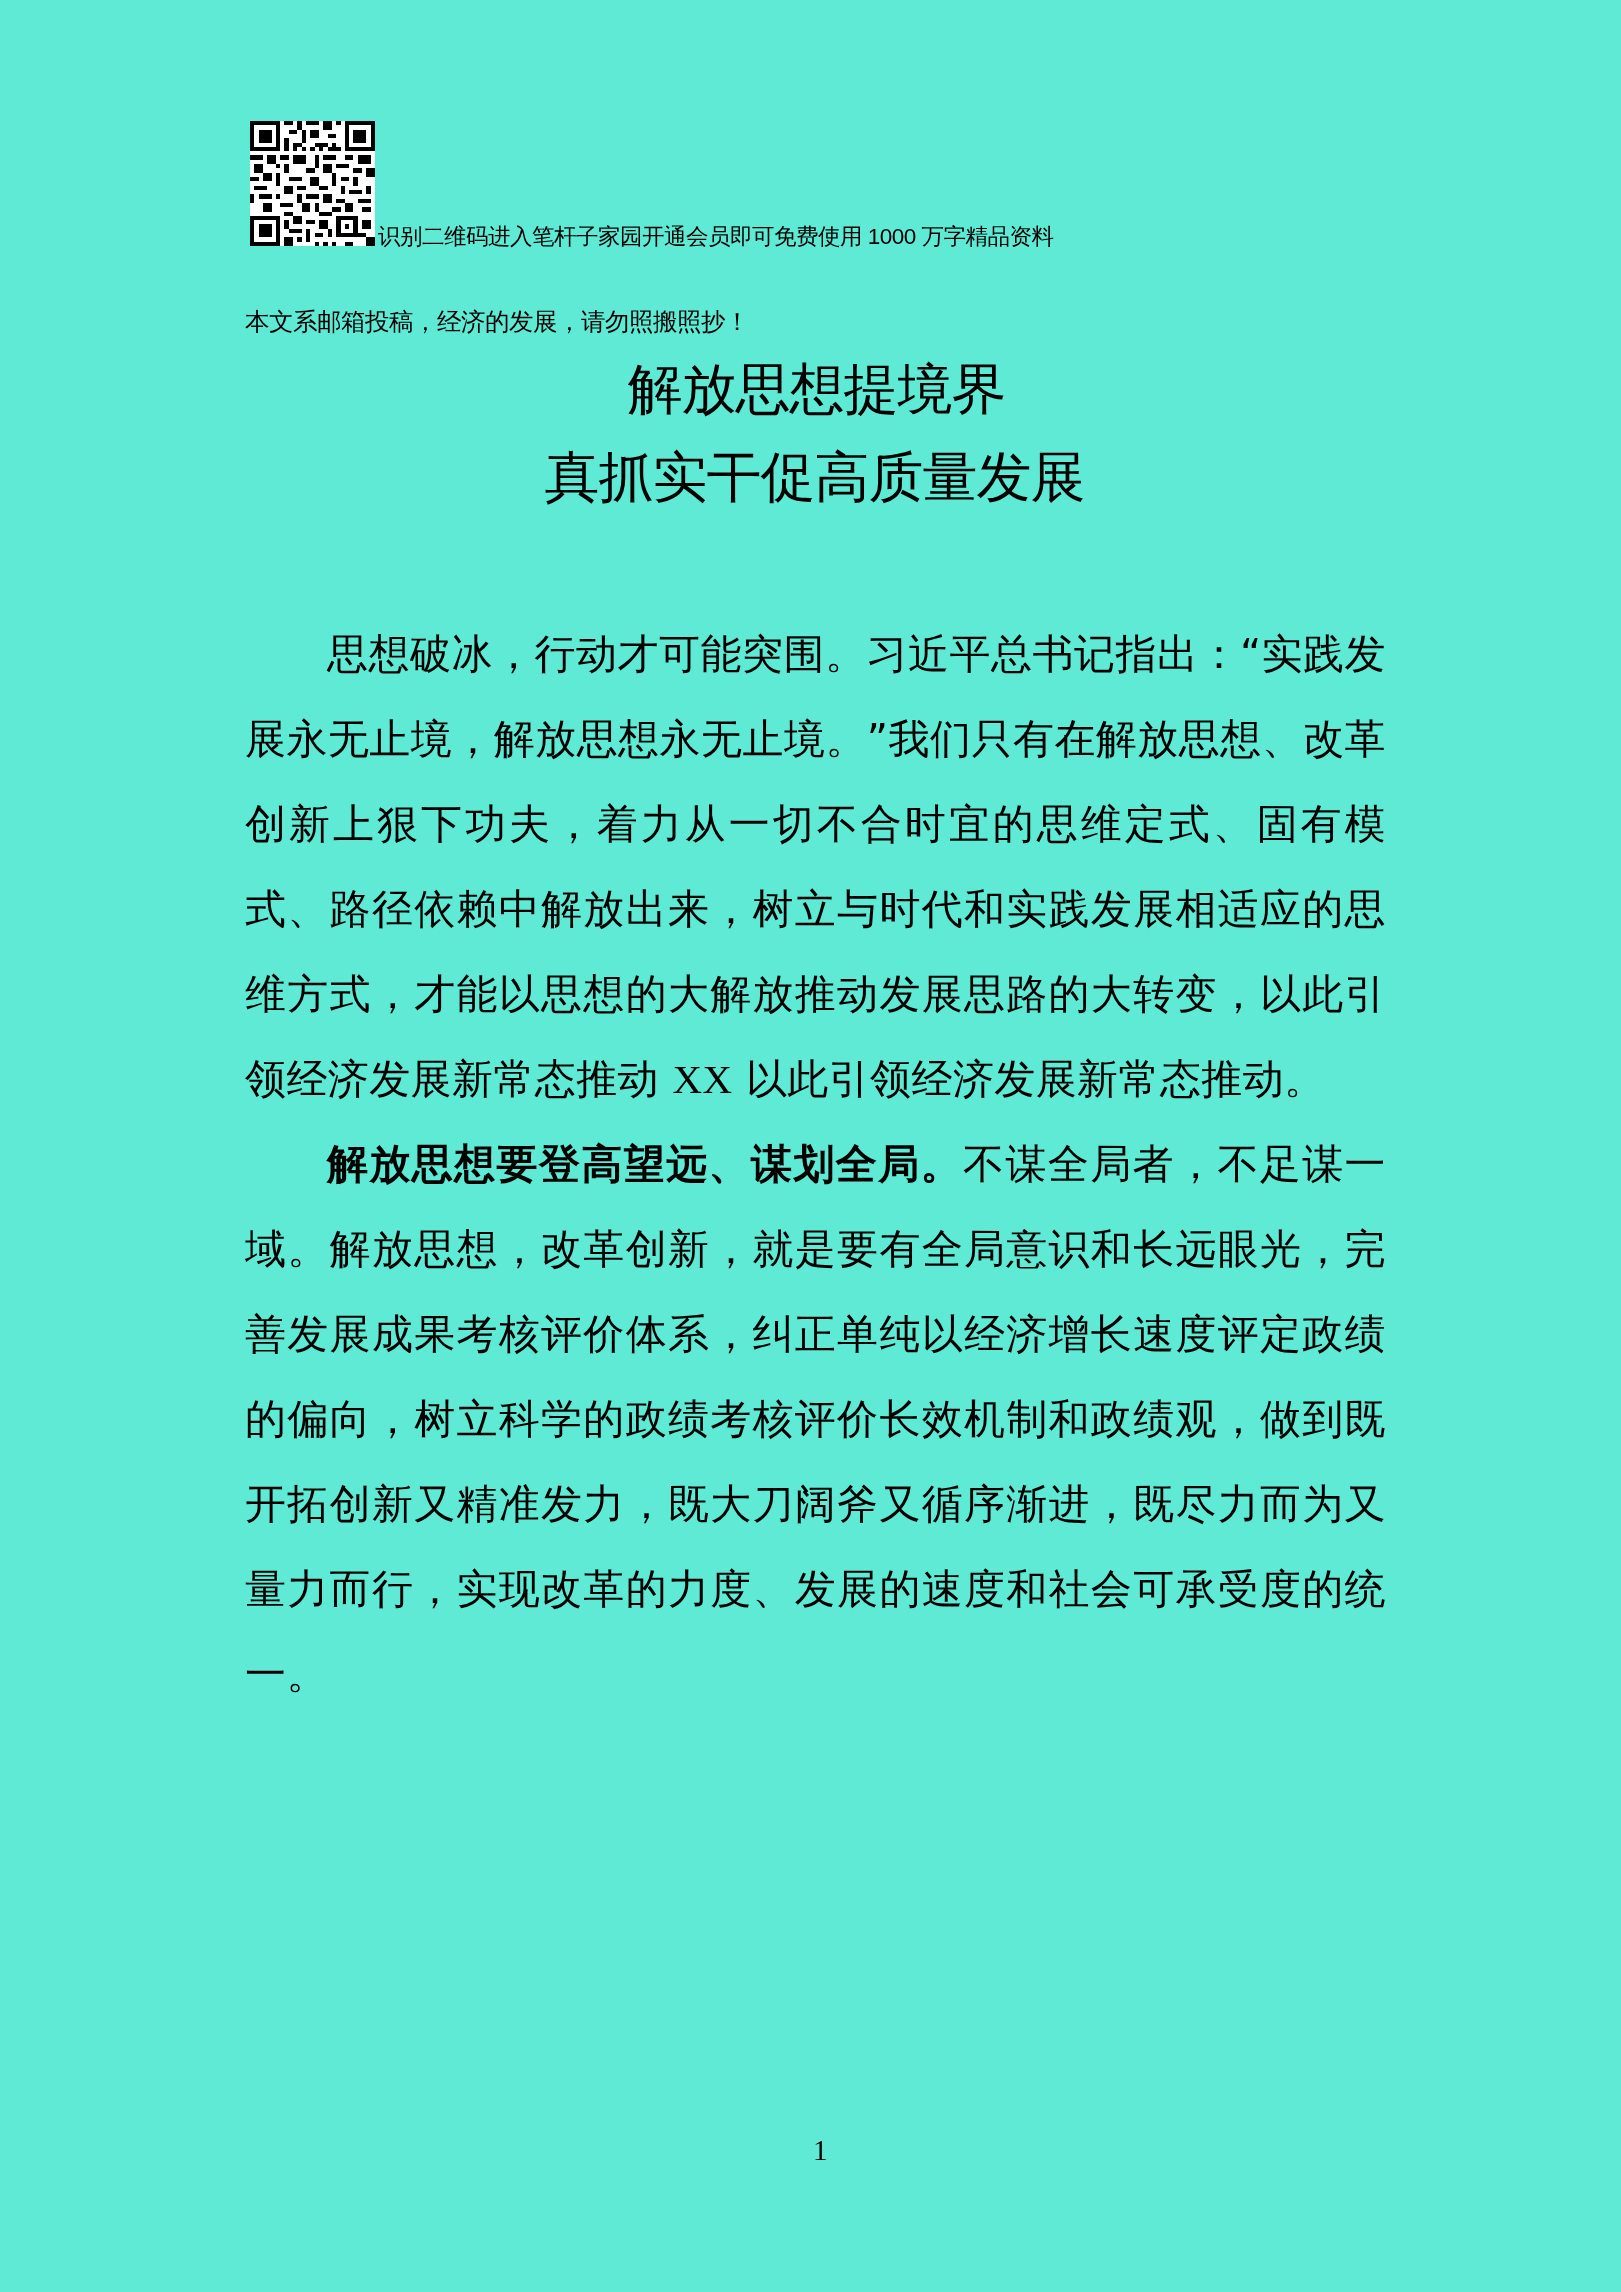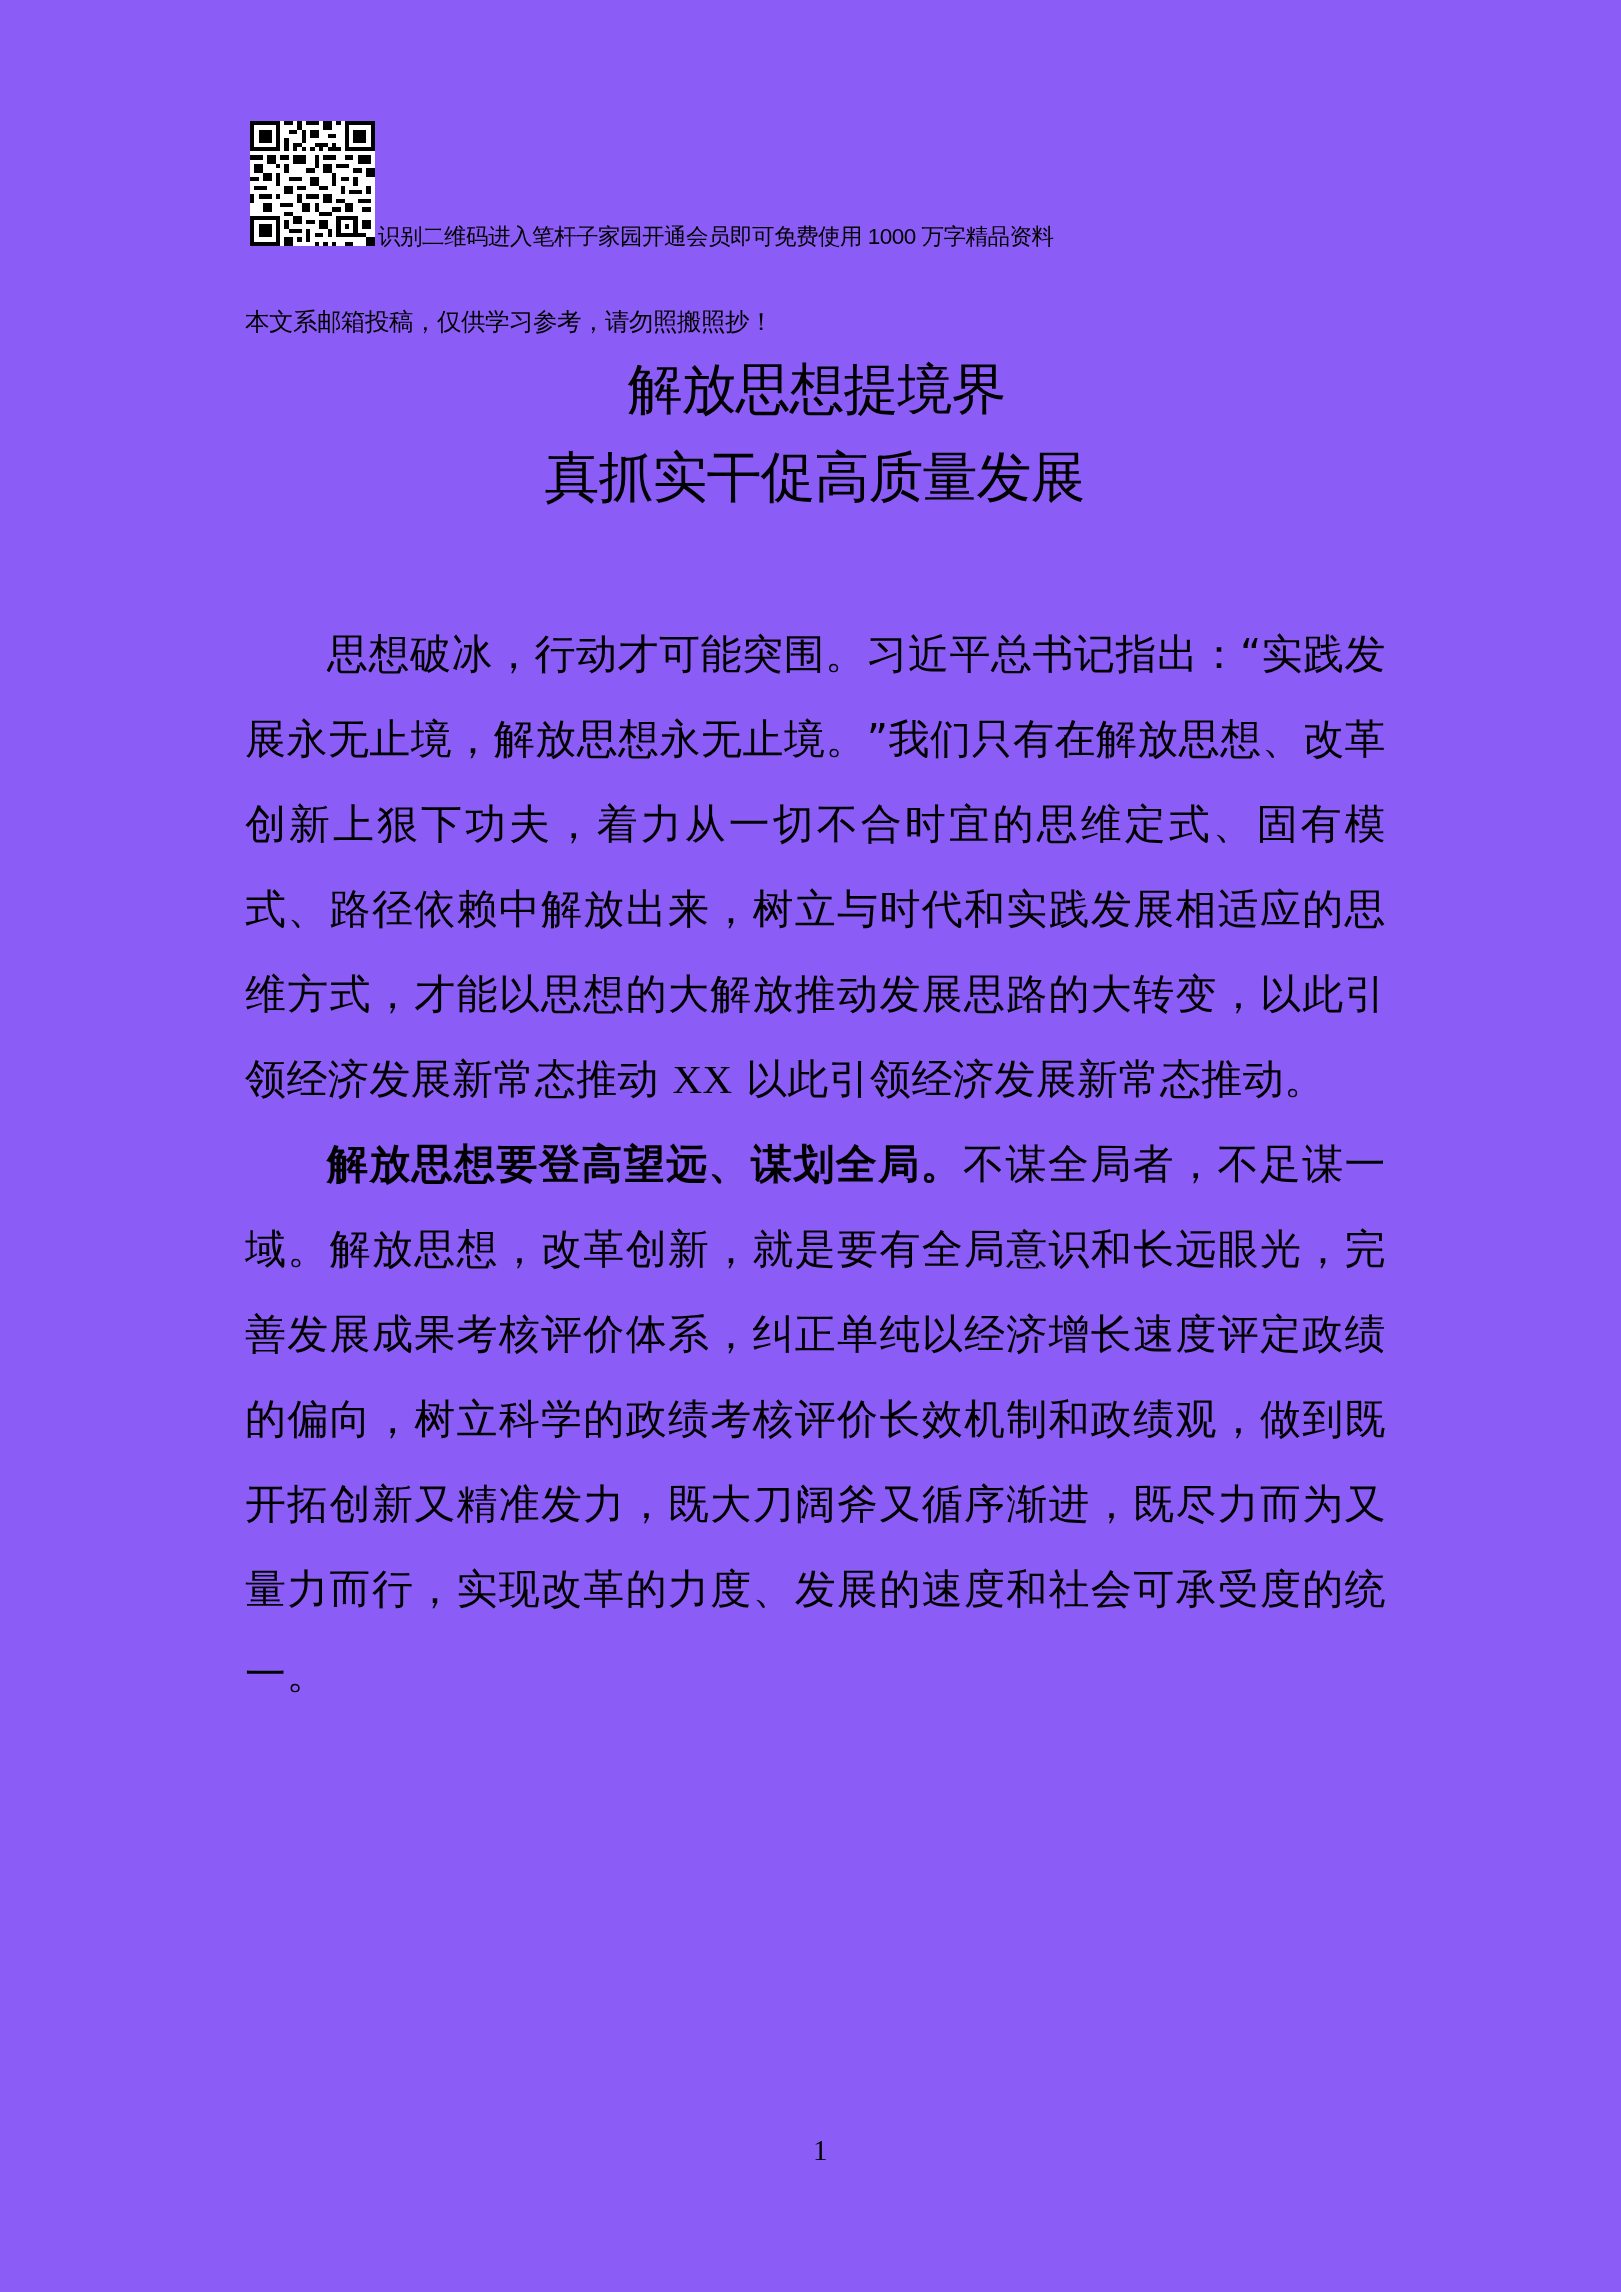--- a/index.html
+++ b/index.html
@@ -13,21 +13,21 @@
     position: relative;
     overflow: hidden;
     font-family: "DejaVu Sans", "Liberation Sans", sans-serif;
     color: #000000;
   }
   .page {
     position: absolute;
     left: 0; top: 0;
     width: 1621px;
     height: 2293px;
-    background: #8b5cf6;
+    background: #5eead4;
   }
   .qr-block {
     position: absolute;
     left: 250px;
     top: 121px;
     width: 125px;
     height: 125px;
   }
   .qr-block svg { display: block; }
   .qr-caption {
@@ -203,21 +203,21 @@
           <rect x="22" y="28" width="2" height="1"></rect>
           <rect x="27" y="27" width="2" height="2"></rect>
       </g>
       <rect x="21" y="23" width="3" height="3" fill="#fff"></rect>
       <rect x="22" y="24" width="1" height="1" fill="#000"></rect>
     </svg>
   </div>
 
   <div class="qr-caption">识别二维码进入笔杆子家园开通会员即可免费使用 1000 万字精品资料</div>
 
-  <div class="notice">本文系邮箱投稿，仅供学习参考，请勿照搬照抄！</div>
+  <div class="notice">本文系邮箱投稿，经济的发展，请勿照搬照抄！</div>
 
   <div class="title line1">解放思想提境界</div>
   <div class="title line2">真抓实干促高质量发展</div>
 
   <div class="body-text">
     <p class="para"><span>思想破冰，行动才可能突围。习近平总书记指出：“实践发展永无止境，解放思想永无止境。”我们只有在解放思想、改革创新上狠下功夫，着力从一切不合时宜的思维定式、固有模式、路径依赖中解放出来，树立与时代和实践发展相适应的思维方式，才能以思想的大解放推动发展思路的大转变，以此引领经济发展新常态推动 </span><span class="latin">XX</span><span> 以此引领经济发展新常态推动。</span></p>
     <p class="para"><span class="lead">解放思想要登高望远、谋划全局。</span><span>不谋全局者，不足谋一域。解放思想，改革创新，就是要有全局意识和长远眼光，完善发展成果考核评价体系，纠正单纯以经济增长速度评定政绩的偏向，树立科学的政绩考核评价长效机制和政绩观，做到既开拓创新又精准发力，既大刀阔斧又循序渐进，既尽力而为又量力而行，实现改革的力度、发展的速度和社会可承受度的统一。</span></p>
   </div>
 
   <div class="page-number">1</div>

